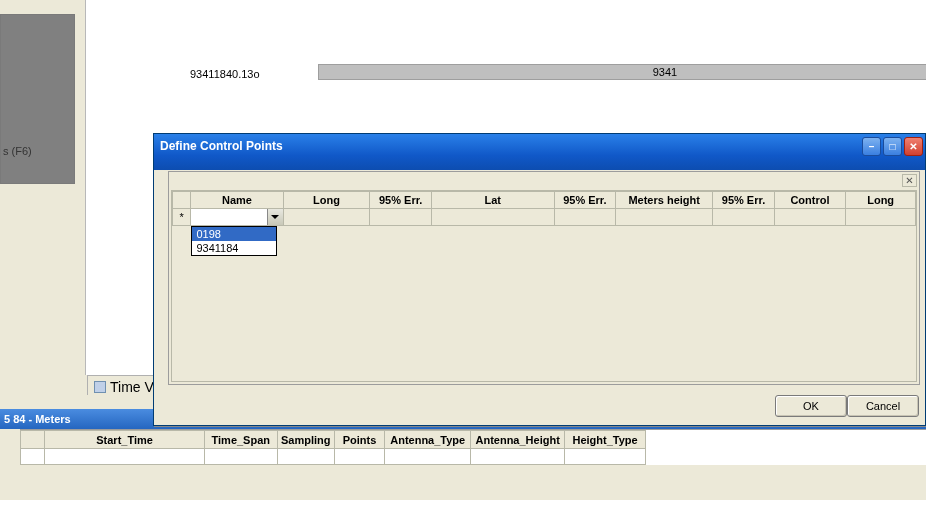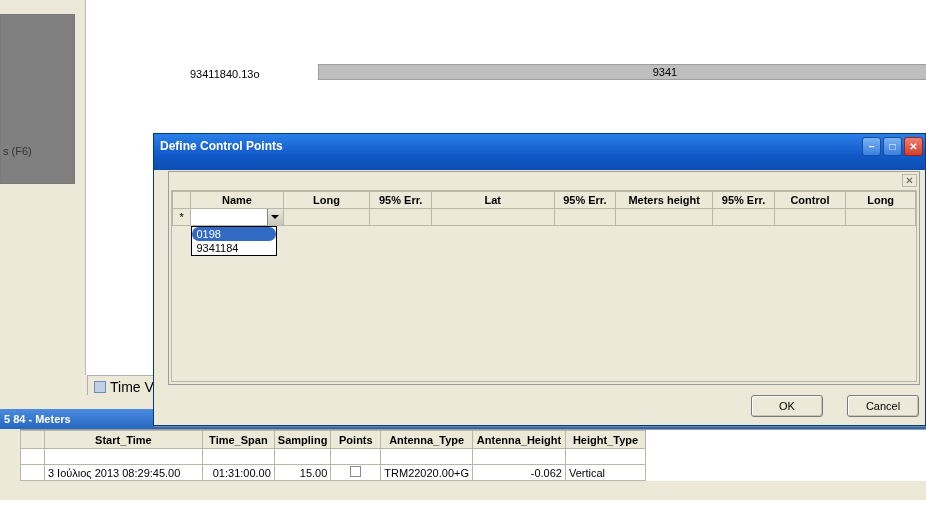--- a/index.html
+++ b/index.html
@@ -141,25 +141,25 @@
     display:flex; align-items:center; justify-content:center;
   }
   .dd-arrow {
     width:0;height:0;border-left:4px solid transparent;border-right:4px solid transparent;border-top:4px solid #000;
   }
   .dd-list {
     position:absolute; left:0; top:17px; width:86px;
     border:1px solid #000; background:#fff; z-index:10;
   }
   .dd-item { padding:1px 4px; font-size:11px; }
-  .dd-item.hl { background:#316ac5; color:#fff;border-radius:7px; }
+  .dd-item.hl { background:#316ac5; color:#fff; }
 
   .dlg-buttons {
     position:absolute; right:6px; bottom:8px;
-    display:flex; gap:24px;
+    display:flex; gap:0;
   }
   .btn {
     width:72px; height:22px;
     background:#ece9d8;
     border:1px solid #7a7a7a; border-radius:3px;
     font-size:11px;
     box-shadow: inset 1px 1px 0 #fff, inset -1px -1px 0 #c8c4b4;
   }
 
   .rest-white {
@@ -219,30 +219,20 @@
       <tbody>
         <tr>
           <td></td>
             <td></td>
             <td></td>
             <td></td>
             <td></td>
             <td></td>
             <td></td>
             <td></td>
-        </tr>
-        <tr>
-          <td></td>
-          <td>3 Ιούλιος 2013 08:29:45.00</td>
-          <td class="num">01:31:00.00</td>
-          <td class="num">15.00</td>
-          <td style="text-align:center"><span class="chk"></span></td>
-          <td>TRM22020.00+G</td>
-          <td class="num">-0.062</td>
-          <td>Vertical</td>
         </tr>
       </tbody>
     </table>
   </div>
   <div class="rest-white"></div>
 
   <div class="dlg">
     <div class="titlebar">
       <span>Define Control Points</span>
       <span class="spacer"></span>

